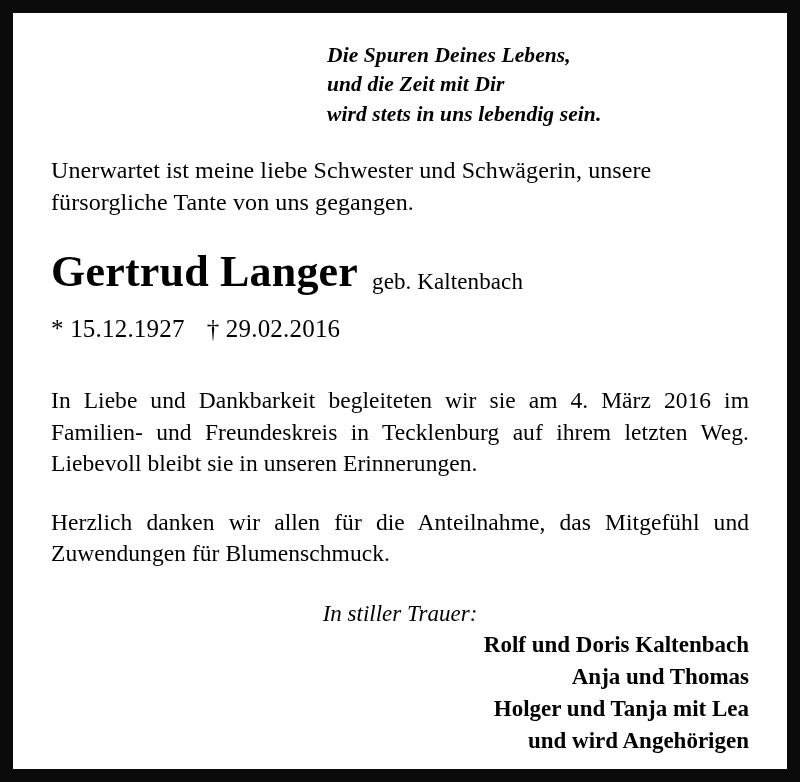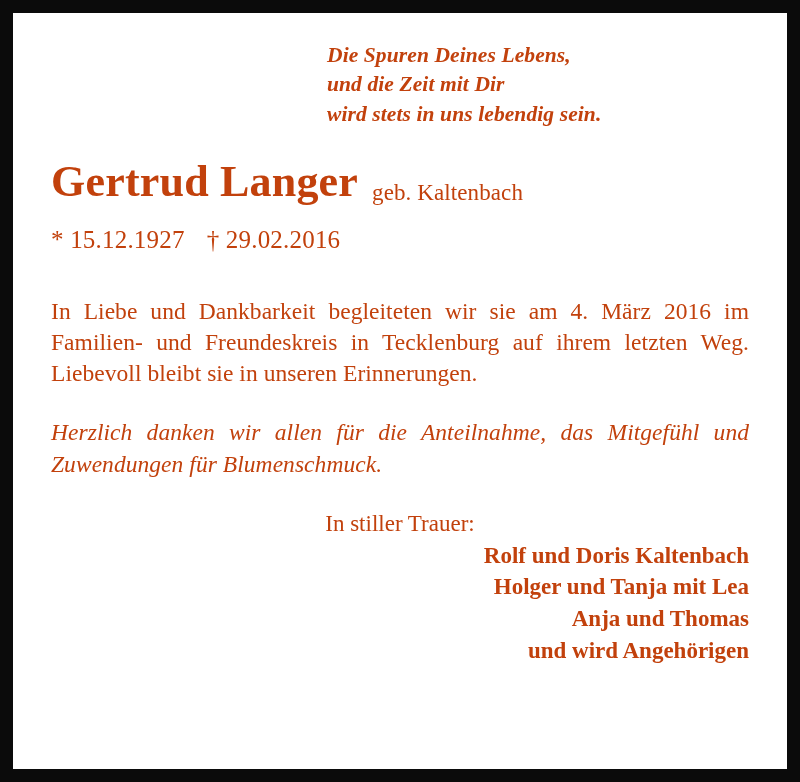--- a/index.html
+++ b/index.html
@@ -7,21 +7,21 @@
     padding: 0;
     background: #ffffff;
   }
   #page {
     width: 800px;
     height: 782px;
     box-sizing: border-box;
     background: #0b0b0b;
     padding: 13px;
     font-family: "Liberation Serif", serif;
-    color: #c2410c;
+    color: #000000;
     position: relative;
     overflow: hidden;
   }
   .inner {
     background: #ffffff;
     width: 100%;
     height: 100%;
     box-sizing: border-box;
     padding: 28px 38px 20px 38px;
     position: relative;
@@ -70,64 +70,65 @@
   }
   .para {
     margin-top: 42px;
     font-size: 23.5px;
     line-height: 1.33;
     letter-spacing: 0.05px;
     text-align: justify;
   }
   .para.second {
     margin-top: 28px;
-    font-style: italic;
   }
   .mourning {
     margin-top: 28px;
     text-align: center;
     font-size: 23px;
     line-height: 1.38;
   }
   .mourning .lead {
     font-weight: normal;
+    font-style: italic;
   }
   .mourning .fam {
     font-weight: bold;
     text-align: right;
   }
 </style>
 </head>
 <body>
 
 <div id="page">
   <div class="inner">
 
     <div class="poem">
       <div>Die Spuren Deines Lebens,</div>
       <div>und die Zeit mit Dir</div>
       <div>wird stets in uns lebendig sein.</div>
     </div>
 
+    <div class="intro">Unerwartet ist meine liebe Schwester und Schwägerin, unsere fürsorgliche Tante von uns gegangen.</div>
 
     <div class="name-line">
       <span class="name">Gertrud Langer</span>
       <span class="maiden">geb. Kaltenbach</span>
     </div>
 
     <div class="dates">
       <span>* 15.12.1927</span><span class="sep"></span><span>† 29.02.2016</span>
     </div>
 
     <div class="para">In Liebe und Dankbarkeit begleiteten wir sie am 4. März 2016 im Familien- und Freundeskreis in Tecklenburg auf ihrem letzten Weg. Liebevoll bleibt sie in unseren Erinnerungen.</div>
 
     <div class="para second">Herzlich danken wir allen für die Anteilnahme, das Mitgefühl und Zuwendungen für Blumenschmuck.</div>
 
     <div class="mourning">
       <div class="lead">In stiller Trauer:</div>
       <div class="fam">Rolf und Doris Kaltenbach</div>
+      <div class="fam">Anja und Thomas</div>
       <div class="fam">Holger und Tanja mit Lea</div>
-      <div class="fam">Anja und Thomas</div>
       <div class="fam">und wird Angehörigen</div>
     </div>
 
   </div>
 </div>
 
 </body></html>

